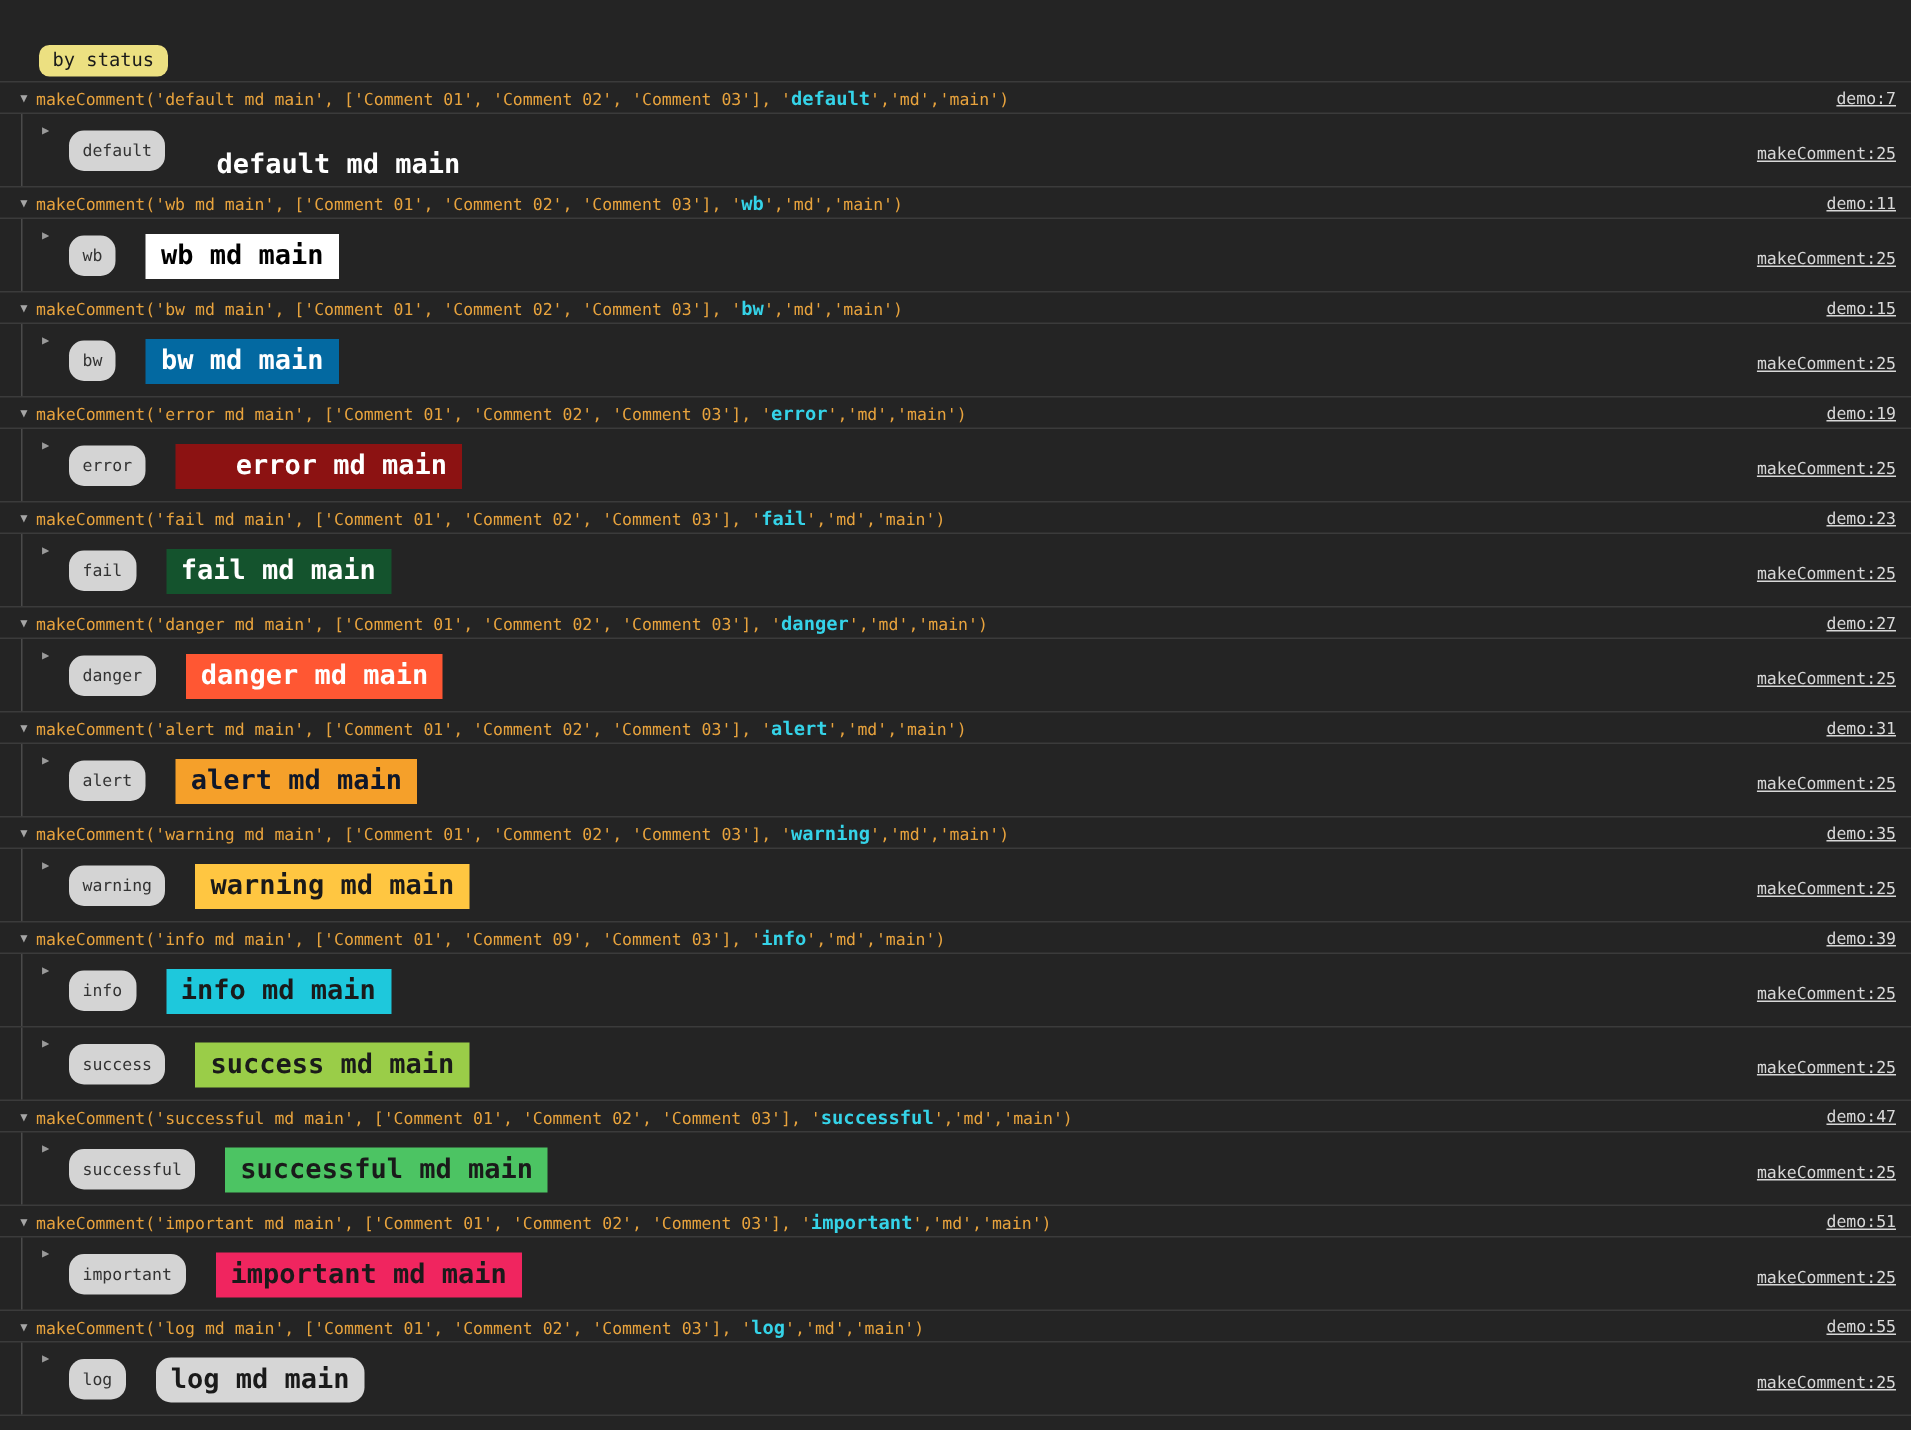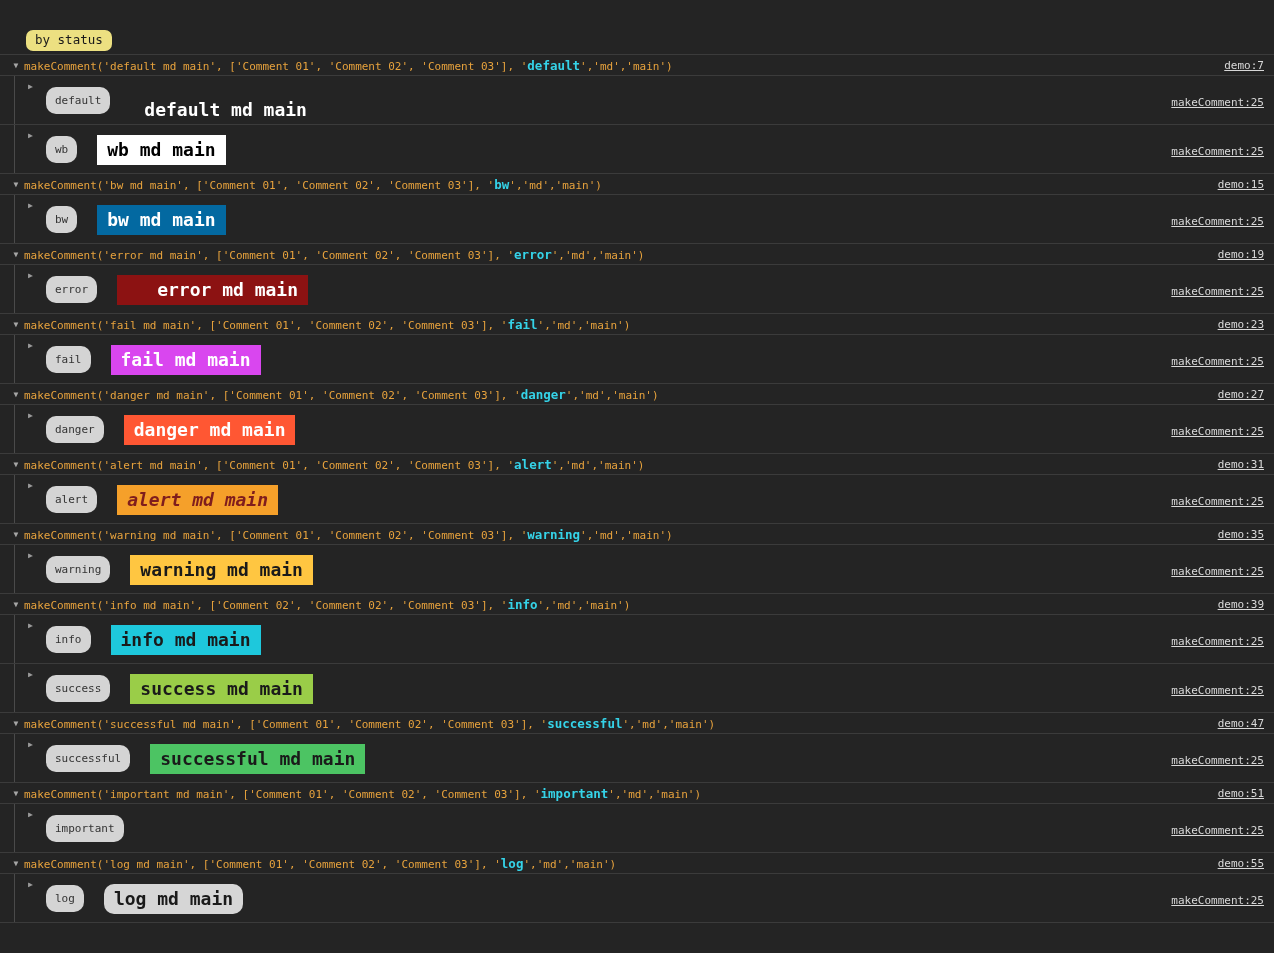--- a/index.html
+++ b/index.html
@@ -169,20 +169,21 @@
         <div class="indent-rule"></div>
         <div class="msg-row">
           <span class="msg-disclosure"></span>
           <span class="status-chip">default</span>
           <span class="msg-text plain" style="background: transparent; color: rgb(255, 255, 255);">default md main</span>
           <a class="src-link-body">makeComment:25</a>
         </div>
       </div>
     </div>
     <div class="group">
+      <div class="group-header"><span class="disclosure open"></span><span class="hdr-code">makeComment('wb md main', ['Comment 01', 'Comment 02', 'Comment 03'], '</span><span class="hdr-status">wb</span><span class="hdr-code">','md','main')</span><a class="src-link">demo:11</a></div>
       <div class="group-body">
         <div class="indent-rule"></div>
         <div class="msg-row">
           <span class="msg-disclosure"></span>
           <span class="status-chip">wb</span>
           <span class="msg-text" style="background: rgb(255, 255, 255); color: rgb(0, 0, 0);">wb md main</span>
           <a class="src-link-body">makeComment:25</a>
         </div>
       </div>
     </div>
@@ -210,21 +211,21 @@
         </div>
       </div>
     </div>
     <div class="group">
       <div class="group-header"><span class="disclosure open"></span><span class="hdr-code">makeComment('fail md main', ['Comment 01', 'Comment 02', 'Comment 03'], '</span><span class="hdr-status">fail</span><span class="hdr-code">','md','main')</span><a class="src-link">demo:23</a></div>
       <div class="group-body">
         <div class="indent-rule"></div>
         <div class="msg-row">
           <span class="msg-disclosure"></span>
           <span class="status-chip">fail</span>
-          <span class="msg-text" style="background: #d946ef; color: rgb(255, 255, 255);">fail md main</span>
+          <span class="msg-text" style="background: #14532d; color: rgb(255, 255, 255);">fail md main</span>
           <a class="src-link-body">makeComment:25</a>
         </div>
       </div>
     </div>
     <div class="group">
       <div class="group-header"><span class="disclosure open"></span><span class="hdr-code">makeComment('danger md main', ['Comment 01', 'Comment 02', 'Comment 03'], '</span><span class="hdr-status">danger</span><span class="hdr-code">','md','main')</span><a class="src-link">demo:27</a></div>
       <div class="group-body">
         <div class="indent-rule"></div>
         <div class="msg-row">
           <span class="msg-disclosure"></span>
@@ -234,39 +235,39 @@
         </div>
       </div>
     </div>
     <div class="group">
       <div class="group-header"><span class="disclosure open"></span><span class="hdr-code">makeComment('alert md main', ['Comment 01', 'Comment 02', 'Comment 03'], '</span><span class="hdr-status">alert</span><span class="hdr-code">','md','main')</span><a class="src-link">demo:31</a></div>
       <div class="group-body">
         <div class="indent-rule"></div>
         <div class="msg-row">
           <span class="msg-disclosure"></span>
           <span class="status-chip">alert</span>
-          <span class="msg-text" style="background: rgb(245, 160, 42); color: #7f1d1d; font-style: italic;">alert md main</span>
+          <span class="msg-text" style="background: rgb(245, 160, 42); color: #0f172a;">alert md main</span>
           <a class="src-link-body">makeComment:25</a>
         </div>
       </div>
     </div>
     <div class="group">
       <div class="group-header"><span class="disclosure open"></span><span class="hdr-code">makeComment('warning md main', ['Comment 01', 'Comment 02', 'Comment 03'], '</span><span class="hdr-status">warning</span><span class="hdr-code">','md','main')</span><a class="src-link">demo:35</a></div>
       <div class="group-body">
         <div class="indent-rule"></div>
         <div class="msg-row">
           <span class="msg-disclosure"></span>
           <span class="status-chip">warning</span>
           <span class="msg-text" style="background: rgb(255, 198, 65); color: rgb(26, 26, 26);">warning md main</span>
           <a class="src-link-body">makeComment:25</a>
         </div>
       </div>
     </div>
     <div class="group">
-      <div class="group-header"><span class="disclosure open"></span><span class="hdr-code">makeComment('info md main', ['Comment 02', 'Comment 02', 'Comment 03'], '</span><span class="hdr-status">info</span><span class="hdr-code">','md','main')</span><a class="src-link">demo:39</a></div>
+      <div class="group-header"><span class="disclosure open"></span><span class="hdr-code">makeComment('info md main', ['Comment 01', 'Comment 09', 'Comment 03'], '</span><span class="hdr-status">info</span><span class="hdr-code">','md','main')</span><a class="src-link">demo:39</a></div>
       <div class="group-body">
         <div class="indent-rule"></div>
         <div class="msg-row">
           <span class="msg-disclosure"></span>
           <span class="status-chip">info</span>
           <span class="msg-text" style="background: rgb(30, 200, 220); color: rgb(26, 26, 26);">info md main</span>
           <a class="src-link-body">makeComment:25</a>
         </div>
       </div>
     </div>
@@ -293,20 +294,21 @@
         </div>
       </div>
     </div>
     <div class="group">
       <div class="group-header"><span class="disclosure open"></span><span class="hdr-code">makeComment('important md main', ['Comment 01', 'Comment 02', 'Comment 03'], '</span><span class="hdr-status">important</span><span class="hdr-code">','md','main')</span><a class="src-link">demo:51</a></div>
       <div class="group-body">
         <div class="indent-rule"></div>
         <div class="msg-row">
           <span class="msg-disclosure"></span>
           <span class="status-chip">important</span>
+          <span class="msg-text" style="background: rgb(240, 37, 95); color: rgb(26, 26, 26);">important md main</span>
           <a class="src-link-body">makeComment:25</a>
         </div>
       </div>
     </div>
     <div class="group">
       <div class="group-header"><span class="disclosure open"></span><span class="hdr-code">makeComment('log md main', ['Comment 01', 'Comment 02', 'Comment 03'], '</span><span class="hdr-status">log</span><span class="hdr-code">','md','main')</span><a class="src-link">demo:55</a></div>
       <div class="group-body">
         <div class="indent-rule"></div>
         <div class="msg-row">
           <span class="msg-disclosure"></span>

